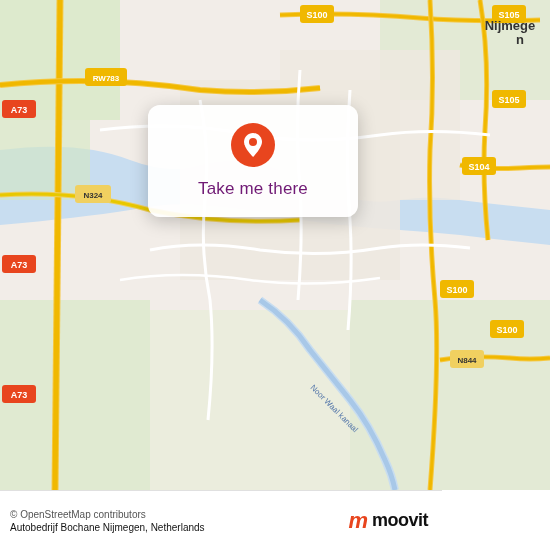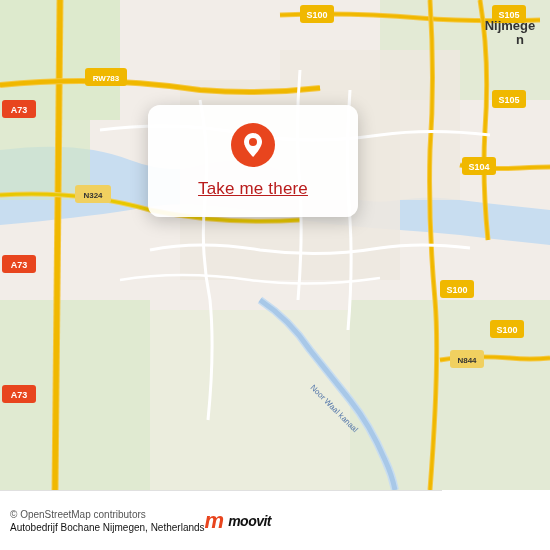--- a/index.html
+++ b/index.html
@@ -47,35 +47,35 @@
       width: 44px;
       height: 44px;
       margin-bottom: 10px;
     }
 
     .take-me-there-btn {
       background: transparent;
       border: none;
       font-size: 17px;
       font-weight: 500;
-      color: #b91c1c;
+      color: #701a75;
       cursor: pointer;
       padding: 2px 0;
       letter-spacing: 0.01em;
-      text-decoration: underline;
     }
 
     
     #bottom-bar {
       width: 442px;
       height: 60px;
       background: #fff;
       border-top: 1px solid #e0e0e0;
       display: flex;
       align-items: center;
+      justify-content: space-between;
       padding: 0 14px 0 10px;
     }
 
     .bottom-left {
       display: flex;
       flex-direction: column;
       gap: 2px;
     }
 
     .osm-credit {
@@ -97,25 +97,24 @@
 
     .moovit-m {
       font-size: 22px;
       font-weight: 900;
       color: #e8451e;
       font-style: italic;
       letter-spacing: -1px;
     }
 
     .moovit-text {
-      font-size: 14px;
+      font-size: 18px;
       font-weight: 700;
       color: #111;
       letter-spacing: -0.5px;
-      font-style: italic;
     }
   </style>
 </head>
 <body>
 
 <div id="map-container">
   <svg class="map-svg" viewBox="0 0 550 490" xmlns="http://www.w3.org/2000/svg">
 
     <rect width="550" height="490" fill="#f2ede8"></rect>
 

